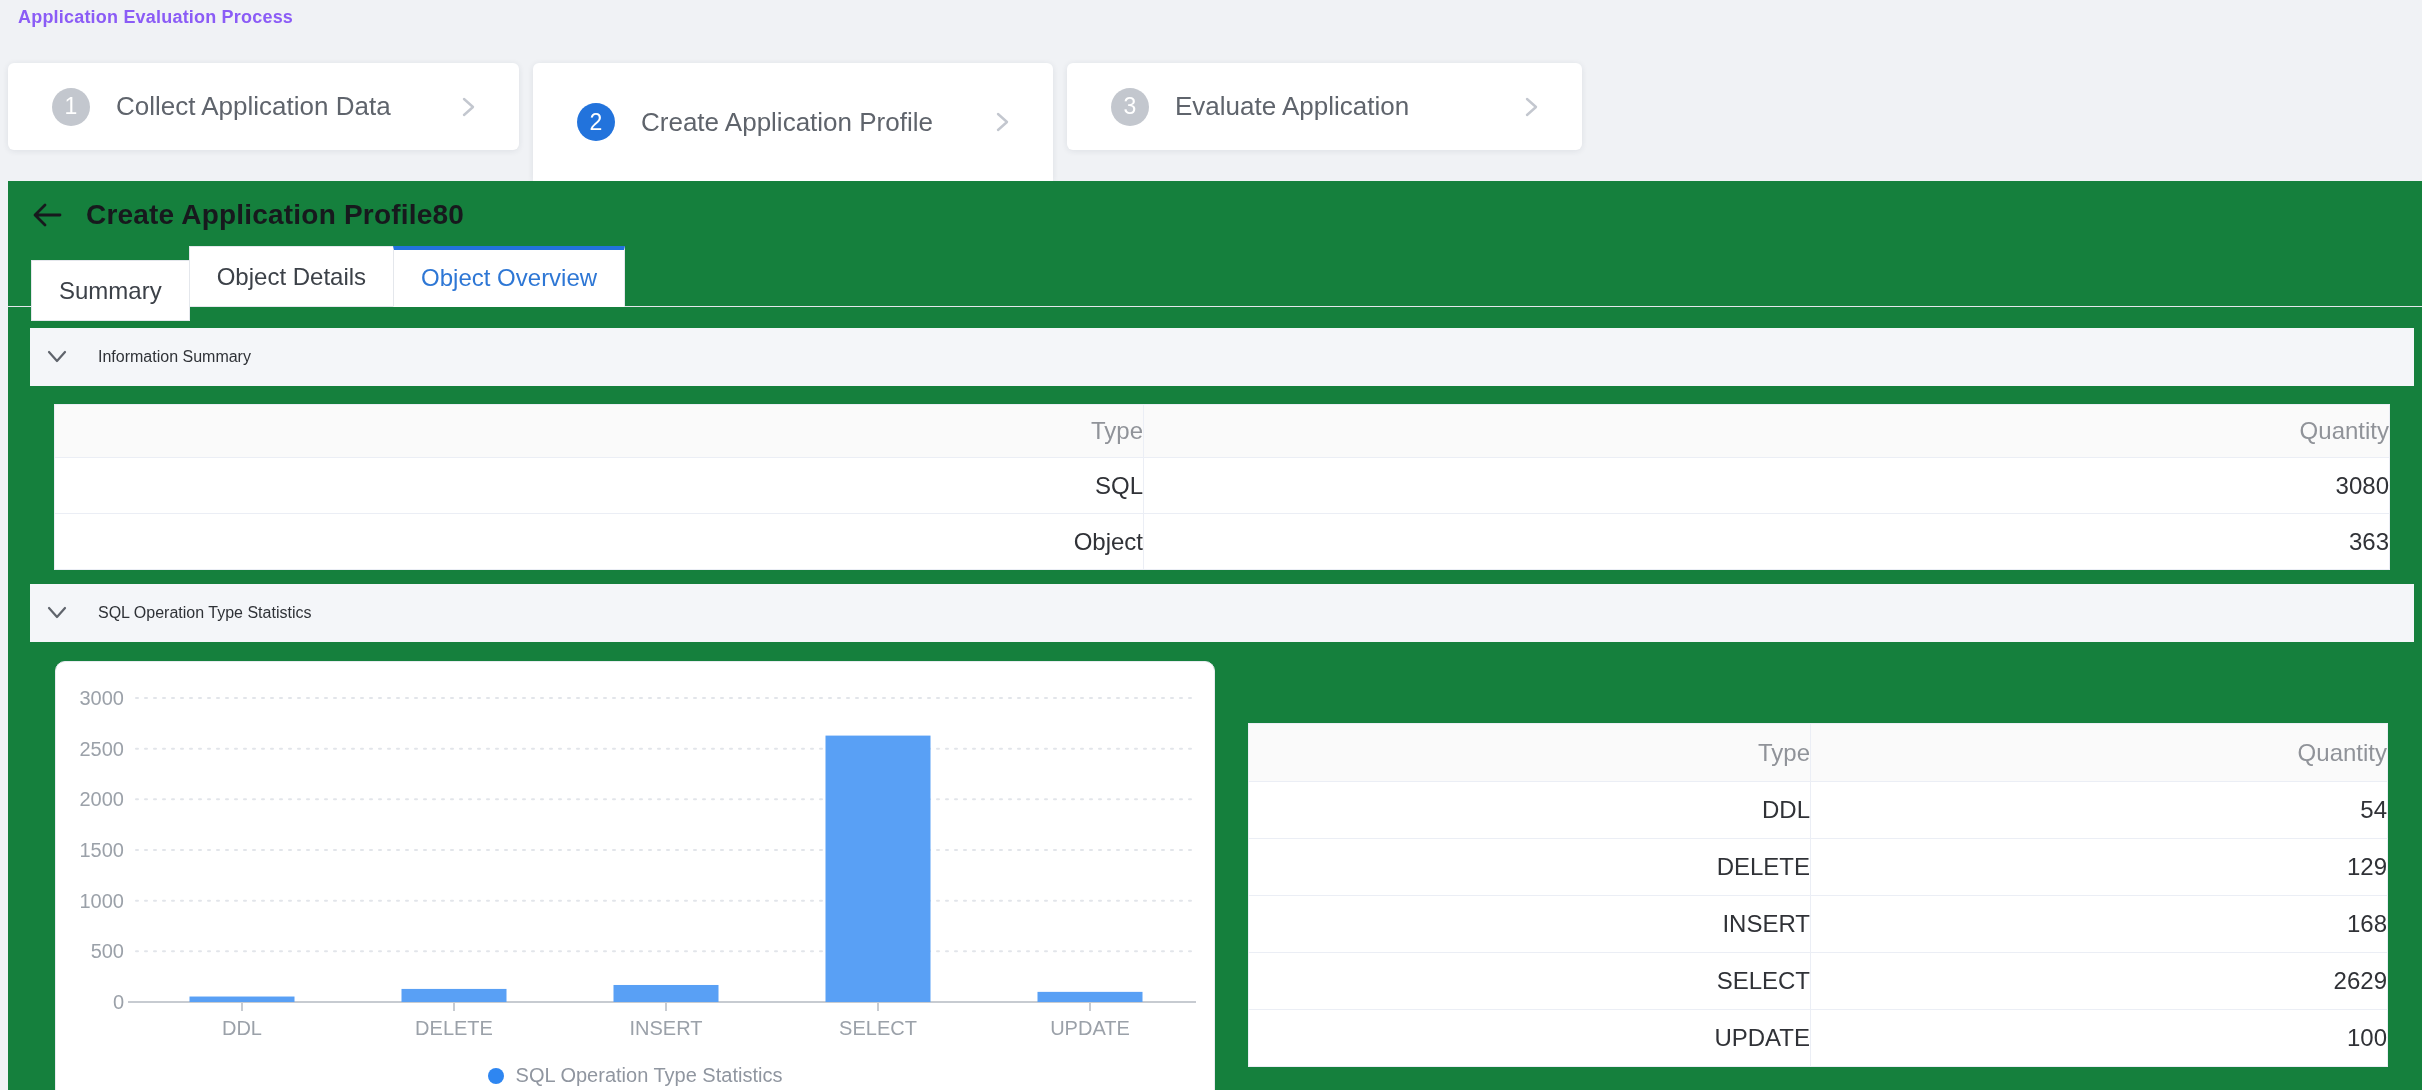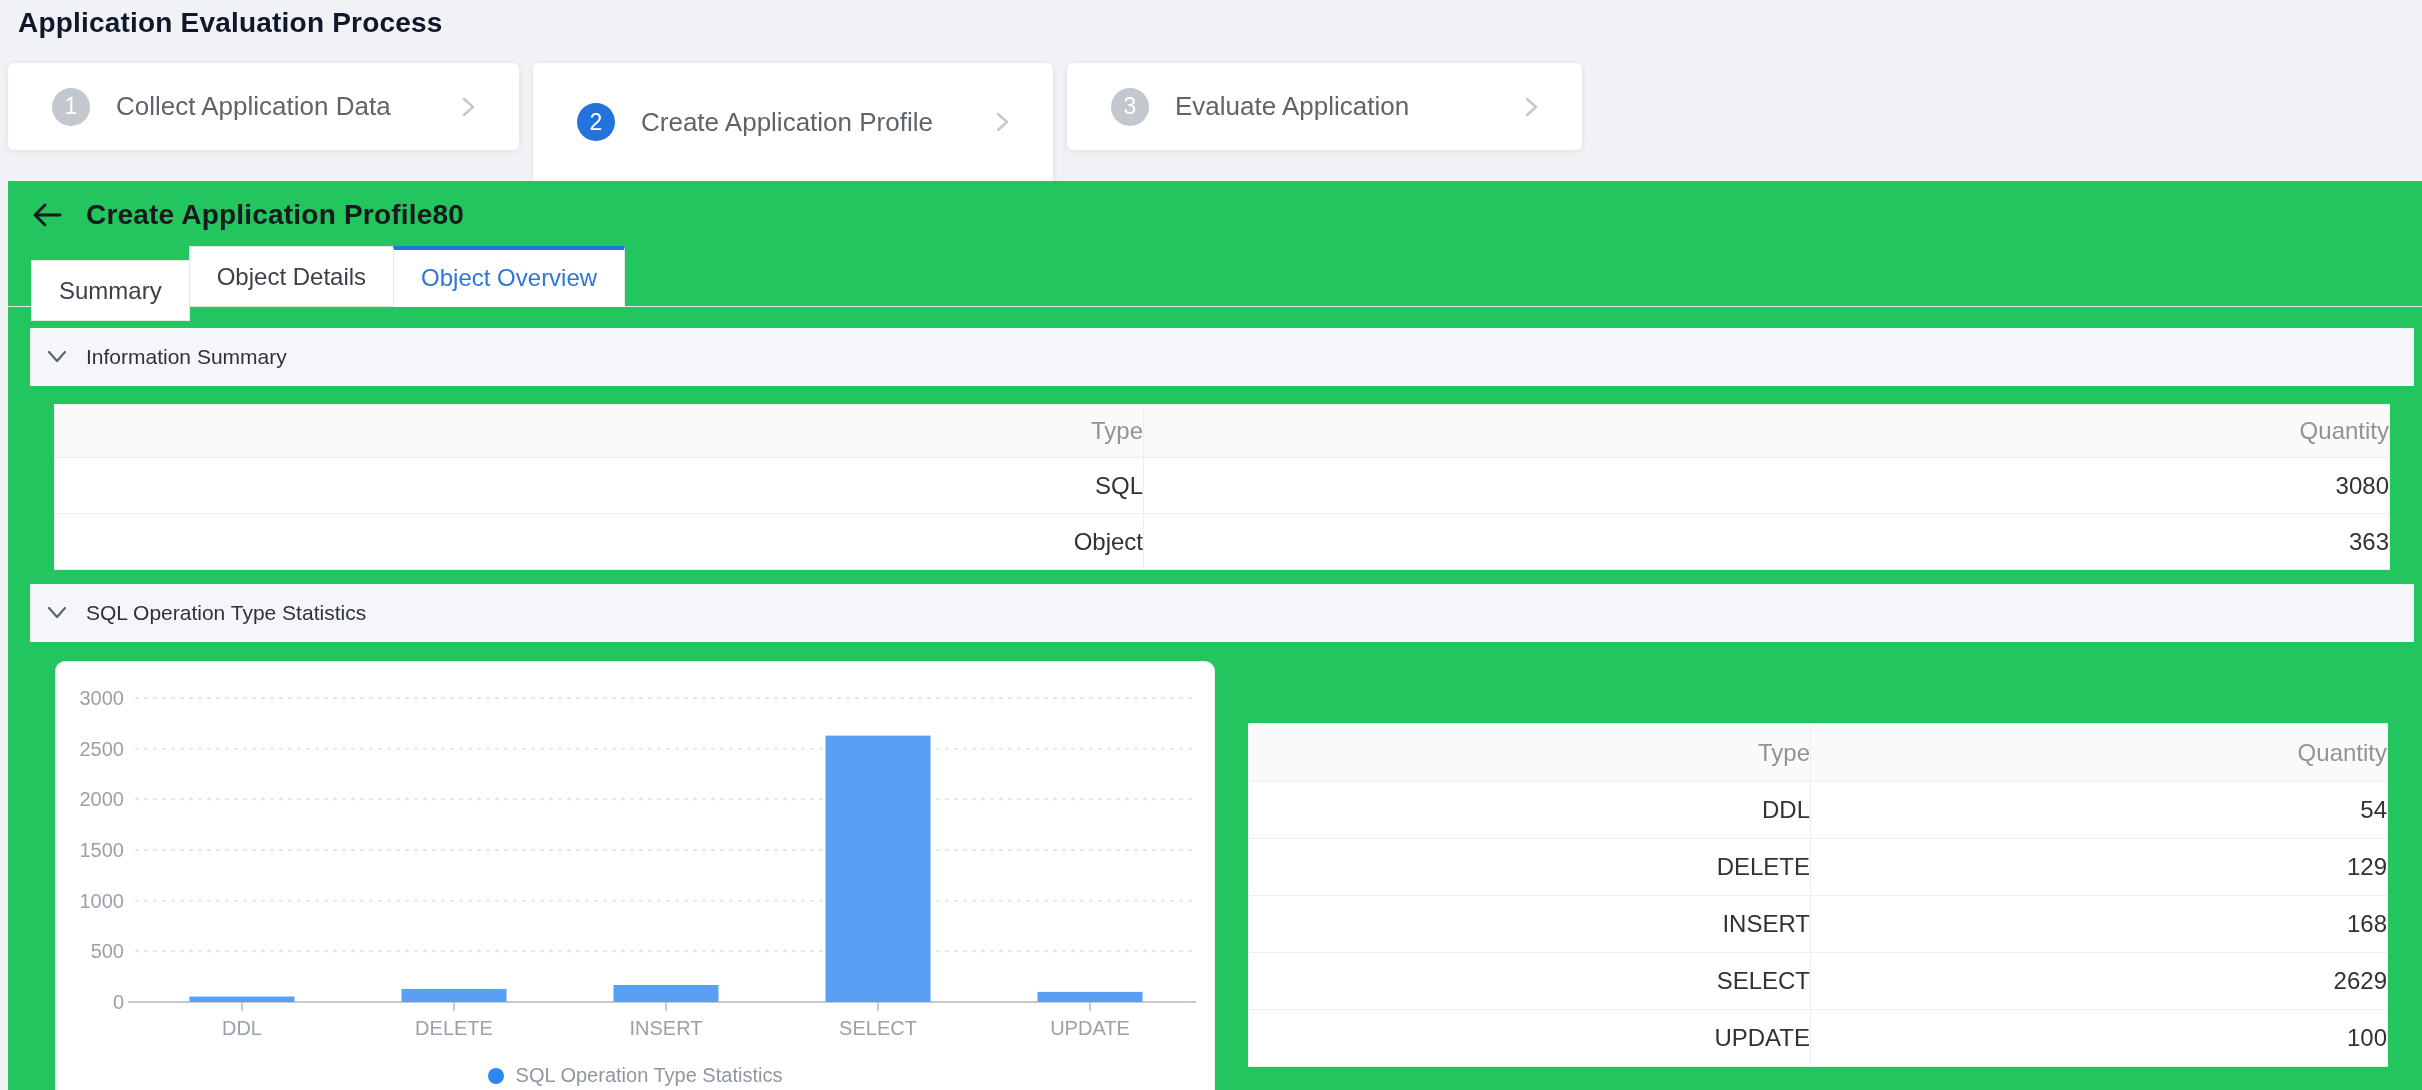--- a/index.html
+++ b/index.html
@@ -1,58 +1,58 @@
 <!DOCTYPE html>
 <html><head>
 <meta charset="utf-8">
 <style>
   html,body{margin:0;padding:0;}
   body{font-family:"Liberation Sans",sans-serif;background:var(--page_bg,#f0f2f5);}
   .viewport{position:relative;width:2422px;height:1090px;overflow:hidden;background:var(--page_bg,#f0f2f5);}
 
   
-  .page-title{position:absolute;left:18px;top:7px;font-size:28px;font-weight:bold;color:#0f172a;letter-spacing:.2px;}
+  .page-title{position:absolute;left:18px;top:7px;font-size:18px;font-weight:bold;color:#8b5cf6;letter-spacing:.2px;}
 
   
   .steps{position:absolute;left:8px;top:63px;width:2414px;height:118px;}
   .step-card{position:absolute;top:0;height:87px;background:#fff;border-radius:6px;
     box-shadow:0 1px 6px rgba(31,45,61,.09);display:flex;align-items:center;padding-left:44px;box-sizing:border-box;cursor:pointer;}
   .step-card.s1{left:0;width:511px;}
   .step-card.s2{left:525px;width:520px;height:118px;border-radius:6px 6px 0 0;}
   .step-card.s3{left:1059px;width:515px;}
   .step-card.s2 .step-inner{height:87px;}
   .step-inner{display:flex;align-items:center;width:100%;height:100%;}
   .step-num{width:38px;height:38px;border-radius:50%;background:#c3c7ce;color:#fff;font-size:23px;
     display:flex;align-items:center;justify-content:center;flex:0 0 38px;}
   .step-card.active .step-num{background:var(--accent,#2273dc);}
   .step-label{margin-left:26px;font-size:26px;color:var(--text_secondary,#5f646c);}
   .step-arrow{margin-left:auto;margin-right:38px;display:flex;align-items:center;}
 
   
-  .panel{position:absolute;left:8px;top:181px;width:2414px;height:909px;background:#22c55e;}
+  .panel{position:absolute;left:8px;top:181px;width:2414px;height:909px;background:#15803d;}
 
   .back-row{position:absolute;left:22px;top:18px;display:flex;align-items:center;}
   .back-icon{display:flex;align-items:center;cursor:pointer;}
   .detail-title{margin-left:22px;font-size:28px;font-weight:bold;color:#17191d;letter-spacing:.2px;}
 
   
   .tabs-line{position:absolute;left:0;top:125px;width:2414px;height:1px;background:var(--border,#e4e7ec);}
   .tabs{position:absolute;left:23px;top:65px;display:flex;z-index:1;}
   .tab{box-sizing:border-box;height:61px;padding:0 27px;display:flex;align-items:center;background:#fff;
     border:1px solid var(--border,#e4e7ec);margin-left:-1px;font-size:24px;color:#3c4148;cursor:pointer;white-space:nowrap;}
   .tab:first-child{margin-left:0;margin-top:14px;}
   .tab.active{border-top:4px solid var(--accent,#2273dc);border-bottom:1px solid #fff;color:var(--tab_active_text,#2e77d5);}
 
   
   .section-header{position:absolute;left:22px;width:2384px;height:58px;background:var(--band_bg,#f4f6f9);
     display:flex;align-items:center;padding-left:14px;box-sizing:border-box;cursor:pointer;}
   .section-header.sec1{top:147px;}
   .section-header.sec2{top:403px;}
   .chev{display:flex;align-items:center;}
-  .section-title{margin-left:16px;font-size:21px;color:#2f3237;}
+  .section-title{margin-left:28px;font-size:16px;color:#2f3237;}
 
   
   table.tbl{position:absolute;border-collapse:collapse;table-layout:fixed;background:#fff;font-size:24px;}
   .tbl th,.tbl td{border:1px solid var(--table_border,#ebeef5);text-align:right;padding:0 0 0 24px;font-weight:normal;}
   .tbl th{background:var(--header_bg,#fafafa);color:var(--text_muted,#909399);height:52px;}
   .tbl td{color:var(--text_primary,#303237);}
   .tbl-summary{left:46px;top:223px;width:2336px;}
   .tbl-summary td{height:55px;}
   .tbl-summary col.c1{width:1089px;}
   .tbl-stats{left:1240px;top:542px;width:1140px;}

